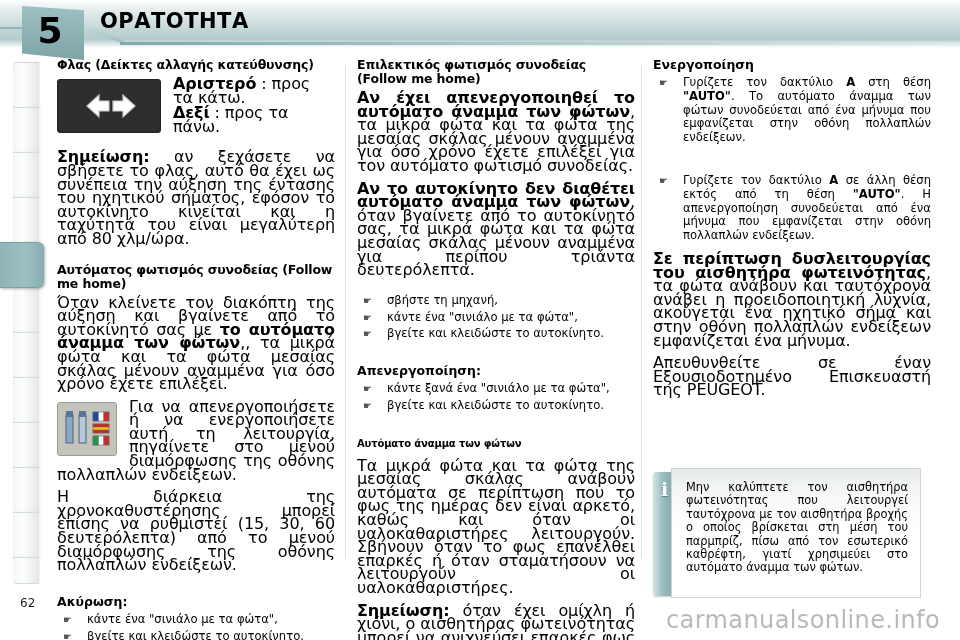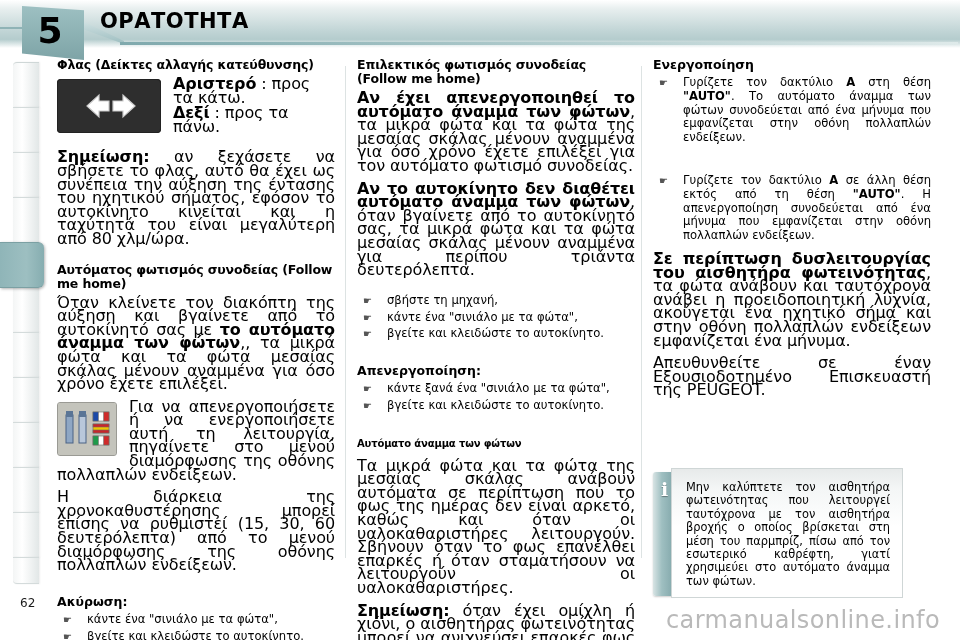--- a/index.html
+++ b/index.html
@@ -217,21 +217,21 @@
     text-align: center;
     font-family: "DejaVu Serif", "Liberation Serif", serif;
     font-weight: bold;
     font-size: 19px;
     color: #ffffff;
     text-shadow: 0 1px 1px rgba(0,0,0,.35);
   }
   .callout-body {
     position: absolute;
     left: 18px; top: 0;
-    width: 232px; height: 130px;
+    width: 250px; height: 130px;
     background: linear-gradient(to bottom, #e7eaea 0%, #f4f6f6 16%, #ffffff 45%, #ffffff 100%);
     border: 1px solid #cfd6d6;
     box-sizing: border-box;
     padding: 12px 12px 8px 14px;
   }
   .callout-body p {
     margin: 0;
     font-size: 11.4px;
     line-height: 13.4px;
     text-align: justify;

